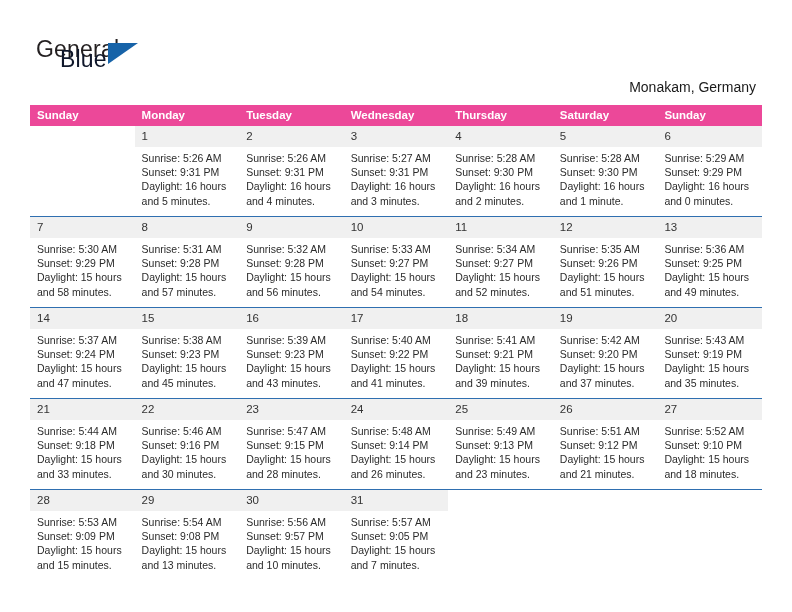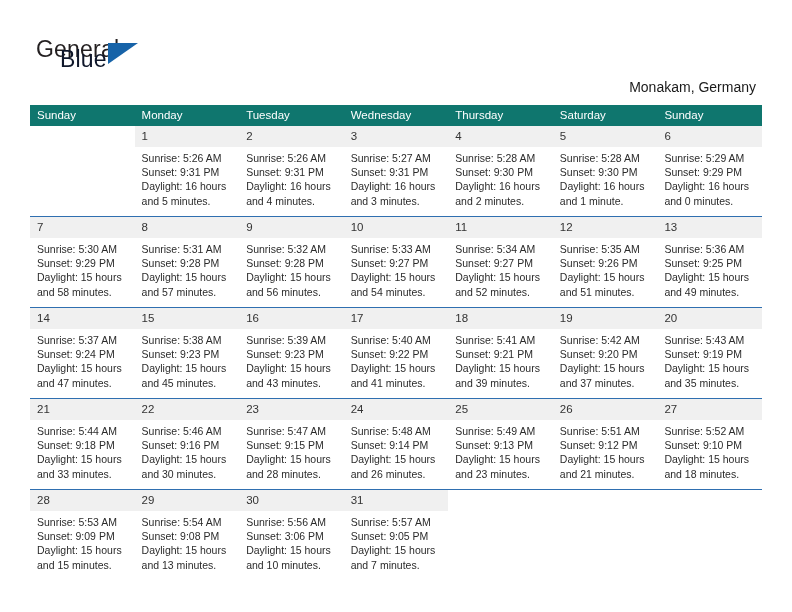--- a/index.html
+++ b/index.html
@@ -91,24 +91,24 @@
     position: absolute;
     left: 30px;
     top: 105px;
     width: 732px;
     border-collapse: collapse;
     table-layout: fixed;
   }
   .cal col { width: 104.57px; }
 
   thead th {
-    background: #0f766e;
+    background: #ec4899;
     color: #ffffff;
     font-size: 11.5px;
-    font-weight: normal;
+    font-weight: bold;
     text-align: left;
     padding: 4px 0 4px 7px;
     height: 13px;
     line-height: 13px;
     border: none;
   }
 
   tbody td {
     vertical-align: top;
     padding: 0;
@@ -520,21 +520,21 @@
                 <div>Daylight: 15 hours</div>
                 <div>and 13 minutes.</div>
               </div>
             </div>
           </td>
           <td>
             <div class="cell filled">
               <span class="daynum">30</span>
               <div class="lines">
                 <div>Sunrise: 5:56 AM</div>
-                <div>Sunset: 3:06 PM</div>
+                <div>Sunset: 9:57 PM</div>
                 <div>Daylight: 15 hours</div>
                 <div>and 10 minutes.</div>
               </div>
             </div>
           </td>
           <td>
             <div class="cell filled">
               <span class="daynum">31</span>
               <div class="lines">
                 <div>Sunrise: 5:57 AM</div>

